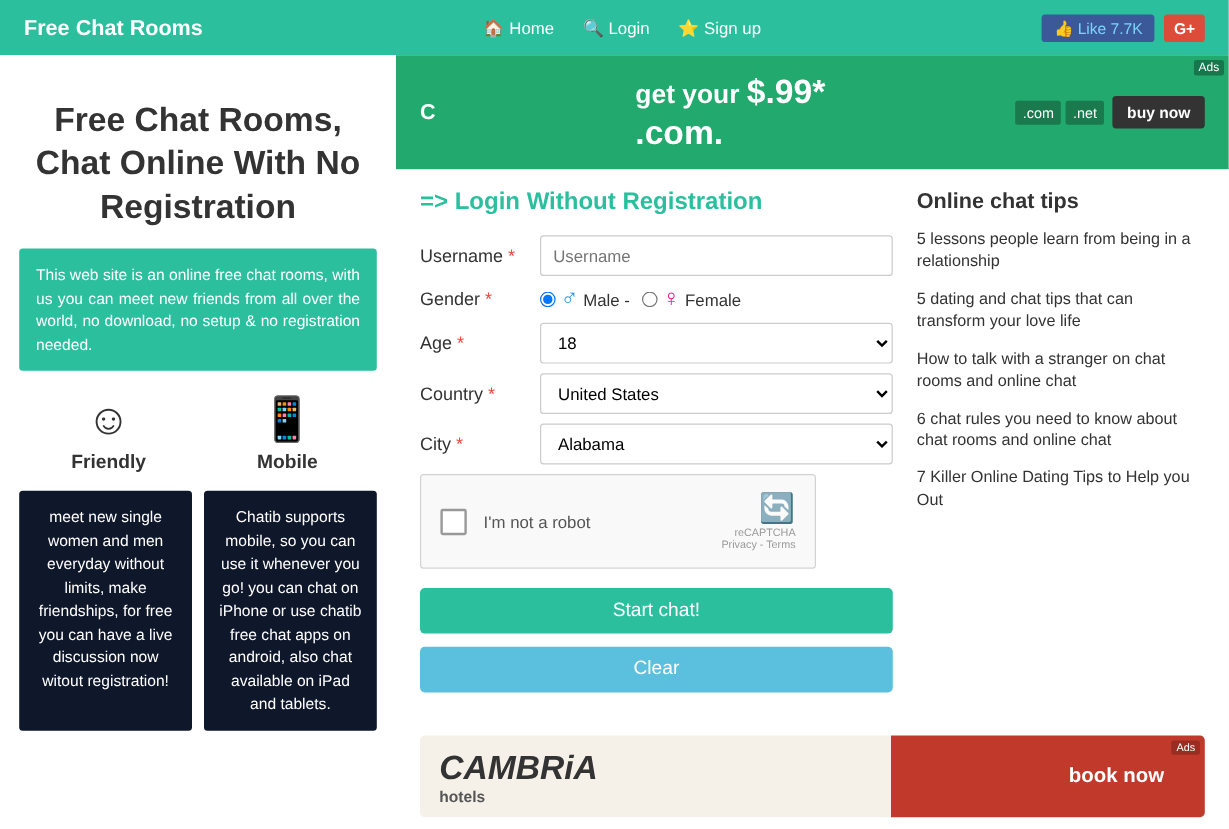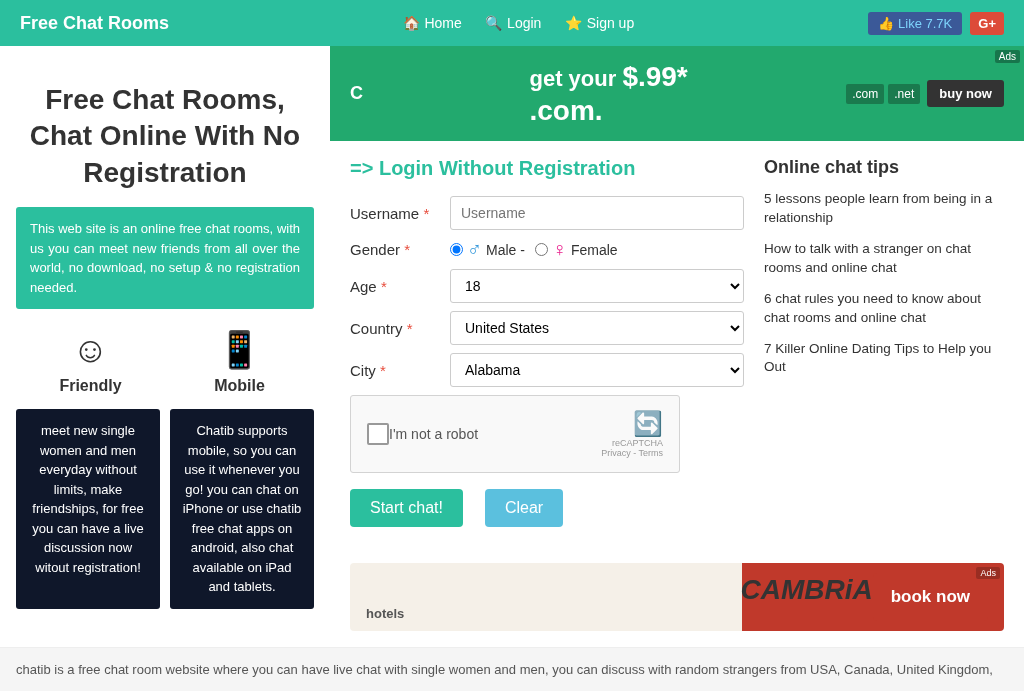--- a/index.html
+++ b/index.html
@@ -277,21 +277,21 @@
       margin-bottom: 16px;
       display: flex;
       align-items: center;
       justify-content: space-between;
       background: #f9f9f9;
       max-width: 330px;
     }
     .captcha-left {
       display: flex;
       align-items: center;
-      gap: 0;
+      gap: 14px;
     }
     .captcha-checkbox {
       width: 22px;
       height: 22px;
       border: 2px solid #999;
       border-radius: 2px;
       background: #fff;
     }
     .captcha-label {
       font-size: 14px;
@@ -305,22 +305,23 @@
       color: #4a90e2;
     }
     .recaptcha-text {
       font-size: 9px;
       color: #999;
     }
 
     
     .btn-group {
       display: flex;
-      gap: 22px;
+      gap: 11px;
       margin-bottom: 20px;
+      flex-direction: column;
     }
     .btn-start {
       background: #2bbf9e;
       color: #fff;
       border: none;
       padding: 10px 20px;
       font-size: 16px;
       border-radius: 4px;
       cursor: pointer;
     }
@@ -356,21 +357,20 @@
       position: relative;
     }
     .ad-bottom-left {
       flex: 1;
     }
     .cambria-logo {
       font-size: 28px;
       font-weight: 900;
       color: #333;
       font-style: italic;
-      text-align: right;
     }
     .cambria-hotels {
       font-size: 13px;
       color: #555;
       font-weight: bold;
     }
     .ad-bottom-center {
       flex: 2;
       padding: 0 20px;
     }
@@ -548,20 +548,21 @@
 
         <div class="btn-group">
           <button class="btn-start">Start chat!</button>
           <button class="btn-clear">Clear</button>
         </div>
       </div>
 
       <div class="tips-section">
         <h3 class="tips-heading">Online chat tips</h3>
         <a href="#" class="tip-link">5 lessons people learn from being in a relationship</a>
+        <a href="#" class="tip-link">5 dating and chat tips that can transform your love life</a>
         <a href="#" class="tip-link">How to talk with a stranger on chat rooms and online chat</a>
         <a href="#" class="tip-link">6 chat rules you need to know about chat rooms and online chat</a>
         <a href="#" class="tip-link">7 Killer Online Dating Tips to Help you Out</a>
       </div>
     </div>
 
     <div class="ad-banner-bottom">
       <div class="ad-bottom-left">
         <div class="cambria-logo">CAMBRiA</div>
         <div class="cambria-hotels">hotels</div>

